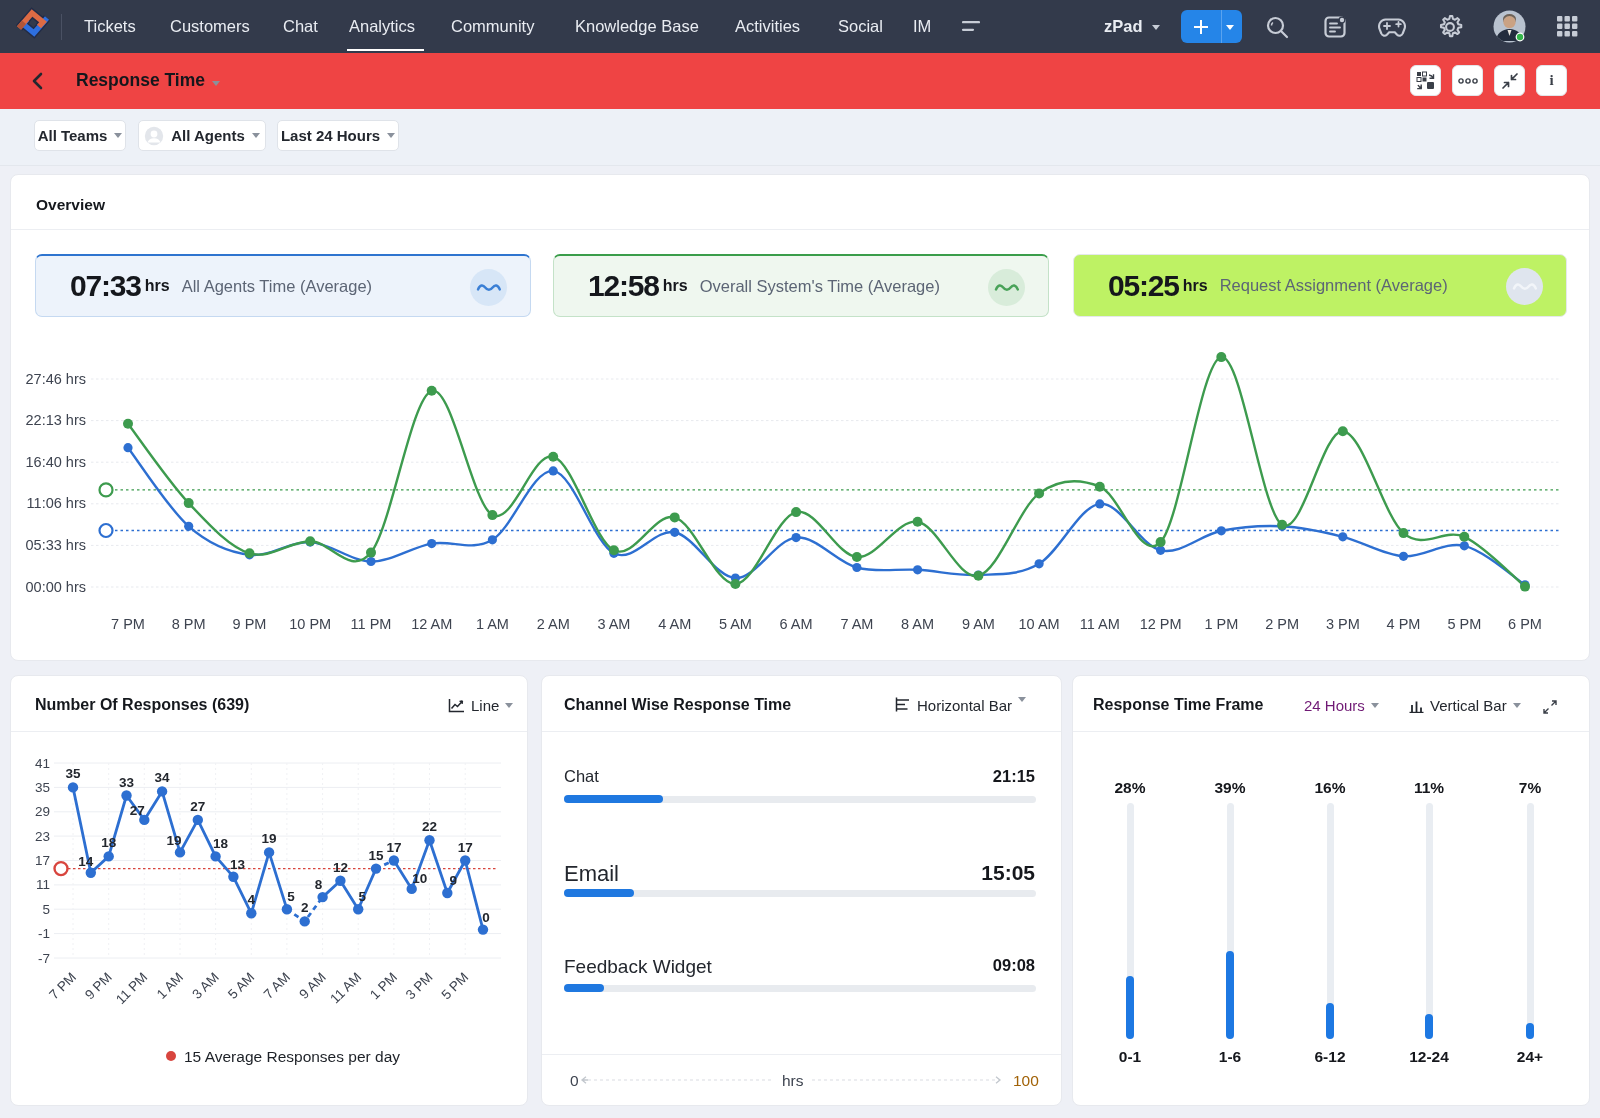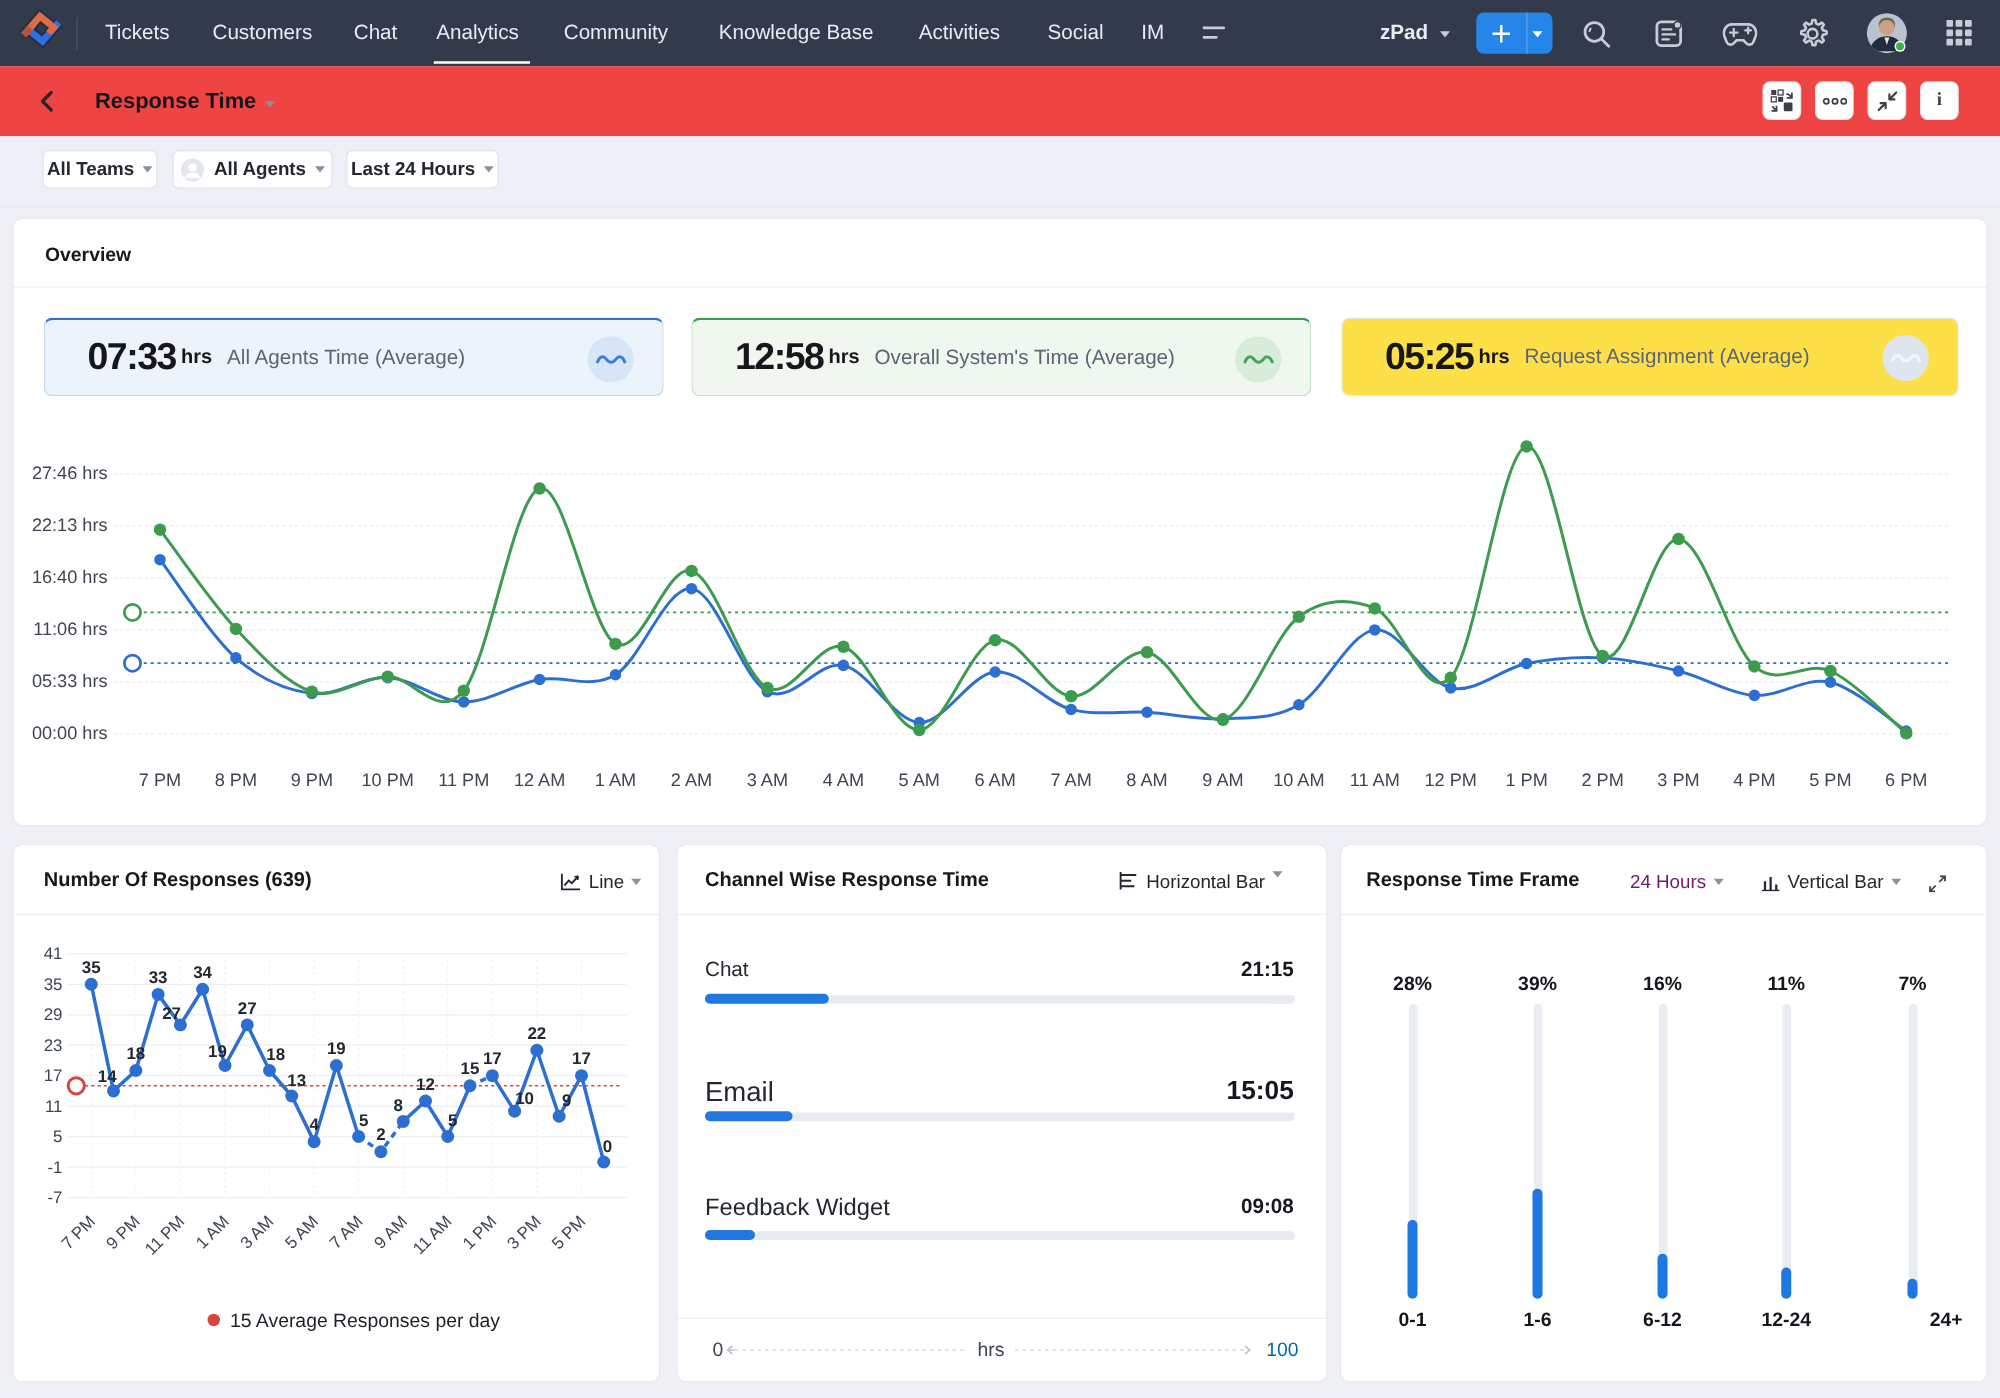--- a/index.html
+++ b/index.html
@@ -149,21 +149,21 @@
         </svg></div>
     </div>
 <div class="statcard" style="left:542px;width:496px;background:#eff7ef;border:1px solid #c4e2c8;border-top:2.5px solid #3a9d4a">
 <span class="statval" style="margin-left:34px">12:58</span>
       <span class="stathrs">hrs</span>
 <span class="statlab">Overall System's Time (Average)</span>
 <div class="badge" style="left:434px;background:#d8ecda"><svg width="37" height="37" viewBox="0 0 37 37">
           <path d="M8,20.5 C10,15.5 13,15.5 15.2,18.5 C17.4,21.5 20.4,21.5 22.6,18.5 C24.8,15.5 27.8,15.5 29.8,20.5" fill="none" stroke="#48a258" stroke-width="2.4" stroke-linecap="round"></path>
         </svg></div>
     </div>
-<div class="statcard" style="left:1062px;width:494px;background:#fde047;border:1px solid #e5e8ec">
+<div class="statcard" style="left:1062px;width:494px;background:#bef264;border:1px solid #e5e8ec">
 <span class="statval" style="margin-left:34px">05:25</span>
       <span class="stathrs">hrs</span>
 <span class="statlab">Request Assignment (Average)</span>
 <div class="badge" style="left:432px;background:#dfe5ee"><svg width="37" height="37" viewBox="0 0 37 37">
           <path d="M8,20.5 C10,15.5 13,15.5 15.2,18.5 C17.4,21.5 20.4,21.5 22.6,18.5 C24.8,15.5 27.8,15.5 29.8,20.5" fill="none" stroke="#f2f5f9" stroke-width="2.4" stroke-linecap="round"></path>
         </svg></div>
     </div>
 <svg width="1580" height="487" viewBox="0 0 1580 487" style="position:absolute;left:0;top:0" font-family="Liberation Sans, sans-serif">
       <line x1="80" y1="204.0" x2="1550" y2="204.0" stroke="#e7e9ee" stroke-width="1" stroke-dasharray="2.5,2.5"></line>
       <text x="75" y="208.5" text-anchor="end" font-size="14.5" fill="#3e4450">27:46 hrs</text>
@@ -386,21 +386,21 @@
 <div class="abs" style="right:26px;top:185px;font-size:21px;font-weight:bold;color:#15171c">15:05</div>
 <div class="abs" style="left:22px;top:213.5px;width:472px;height:7px;border-radius:3.5px;background:#e8ebef"></div>
 <div class="abs" style="left:22px;top:213px;width:70px;height:8px;border-radius:4px;background:#1f78e0"></div>
 <div class="abs" style="left:22px;top:280px;font-size:19px;color:#23272e">Feedback Widget</div>
 <div class="abs" style="right:26px;top:280px;font-size:16.5px;font-weight:bold;color:#15171c">09:08</div>
 <div class="abs" style="left:22px;top:308.5px;width:472px;height:7px;border-radius:3.5px;background:#e8ebef"></div>
 <div class="abs" style="left:22px;top:308px;width:40px;height:8px;border-radius:4px;background:#1f78e0"></div>
 <div class="csep" style="top:378px"></div>
 <div class="abs" style="left:28px;top:396px;font-size:15.5px;color:#3e4450">0</div>
 <div class="abs" style="left:240px;top:396px;font-size:15.5px;color:#3e4450">hrs</div>
-<div class="abs" style="left:471px;top:396px;font-size:15.5px;color:#0369a1">100</div>
+<div class="abs" style="left:471px;top:396px;font-size:15.5px;color:#a16207">100</div>
 <svg class="abs" style="left:0;top:396px" width="521" height="16" viewBox="0 0 521 16">
 <path d="M40,8 H232" stroke="#d9dce1" stroke-width="1.2" stroke-dasharray="3,3"></path>
 <path d="M46,8 L40,8 M44,4.8 L40,8 L44,11.2" stroke="#c2c7cd" stroke-width="1.3" fill="none"></path>
 <path d="M270,8 H458" stroke="#d9dce1" stroke-width="1.2" stroke-dasharray="3,3"></path>
 <path d="M454,4.8 L458,8 L454,11.2" stroke="#c2c7cd" stroke-width="1.3" fill="none"></path>
     </svg>
 </div>
 <div class="card" style="left:1072px;top:675px;width:518px;height:431px">
 <div class="ctitle" style="left:20px;top:20px">Response Time Frame</div>
 <div class="abs" style="left:231px;top:21px;font-size:15px;color:#701a75;display:flex;align-items:center;gap:6px">
@@ -428,13 +428,13 @@
 <div class="abs" style="left:253.5px;top:127px;width:7px;height:236px;border-radius:3.5px;background:#e9edf2"></div>
 <div class="abs" style="left:253px;top:327px;width:8px;height:36px;border-radius:4px;background:#1d78e2"></div>
 <div class="abs" style="left:217px;top:372px;width:80px;text-align:center;font-size:15.5px;font-weight:bold;color:#15171c">6-12</div>
 <div class="abs" style="left:316px;top:103px;width:80px;text-align:center;font-size:15.5px;font-weight:bold;color:#15171c">11%</div>
 <div class="abs" style="left:352.5px;top:127px;width:7px;height:236px;border-radius:3.5px;background:#e9edf2"></div>
 <div class="abs" style="left:352px;top:338px;width:8px;height:25px;border-radius:4px;background:#1d78e2"></div>
 <div class="abs" style="left:316px;top:372px;width:80px;text-align:center;font-size:15.5px;font-weight:bold;color:#15171c">12-24</div>
 <div class="abs" style="left:417px;top:103px;width:80px;text-align:center;font-size:15.5px;font-weight:bold;color:#15171c">7%</div>
 <div class="abs" style="left:453.5px;top:127px;width:7px;height:236px;border-radius:3.5px;background:#e9edf2"></div>
 <div class="abs" style="left:453px;top:347px;width:8px;height:16px;border-radius:4px;background:#1d78e2"></div>
-<div class="abs" style="left:417px;top:372px;width:80px;text-align:right;font-size:15.5px;font-weight:bold;color:#15171c">24+</div>
+<div class="abs" style="left:417px;top:372px;width:80px;text-align:center;font-size:15.5px;font-weight:bold;color:#15171c">24+</div>
 </div>
 </body></html>

